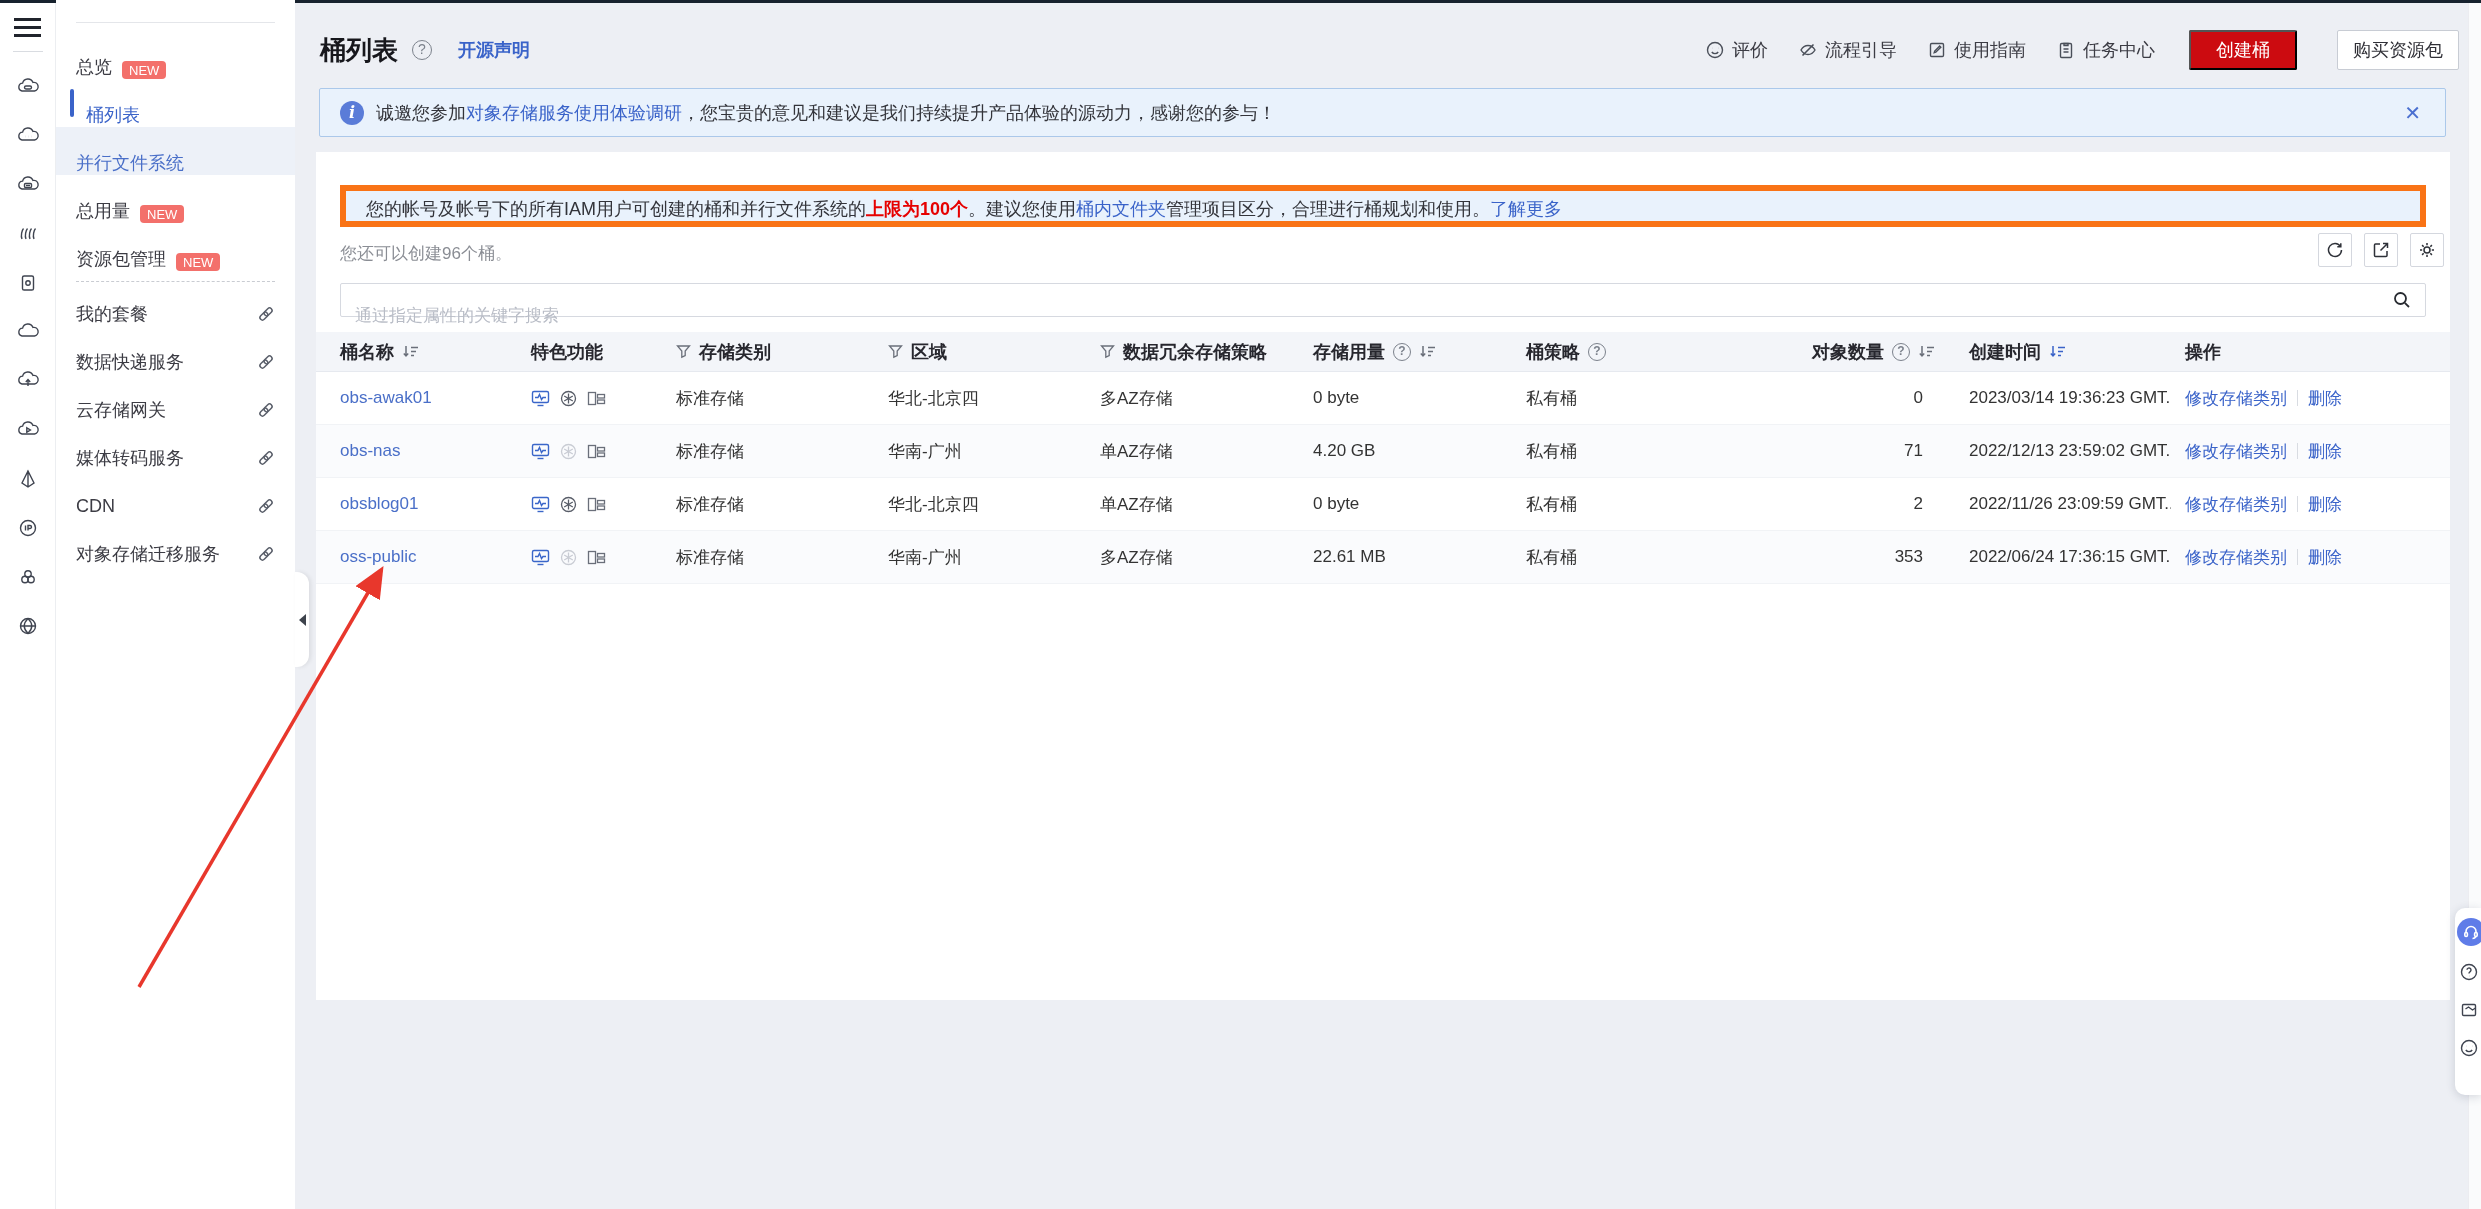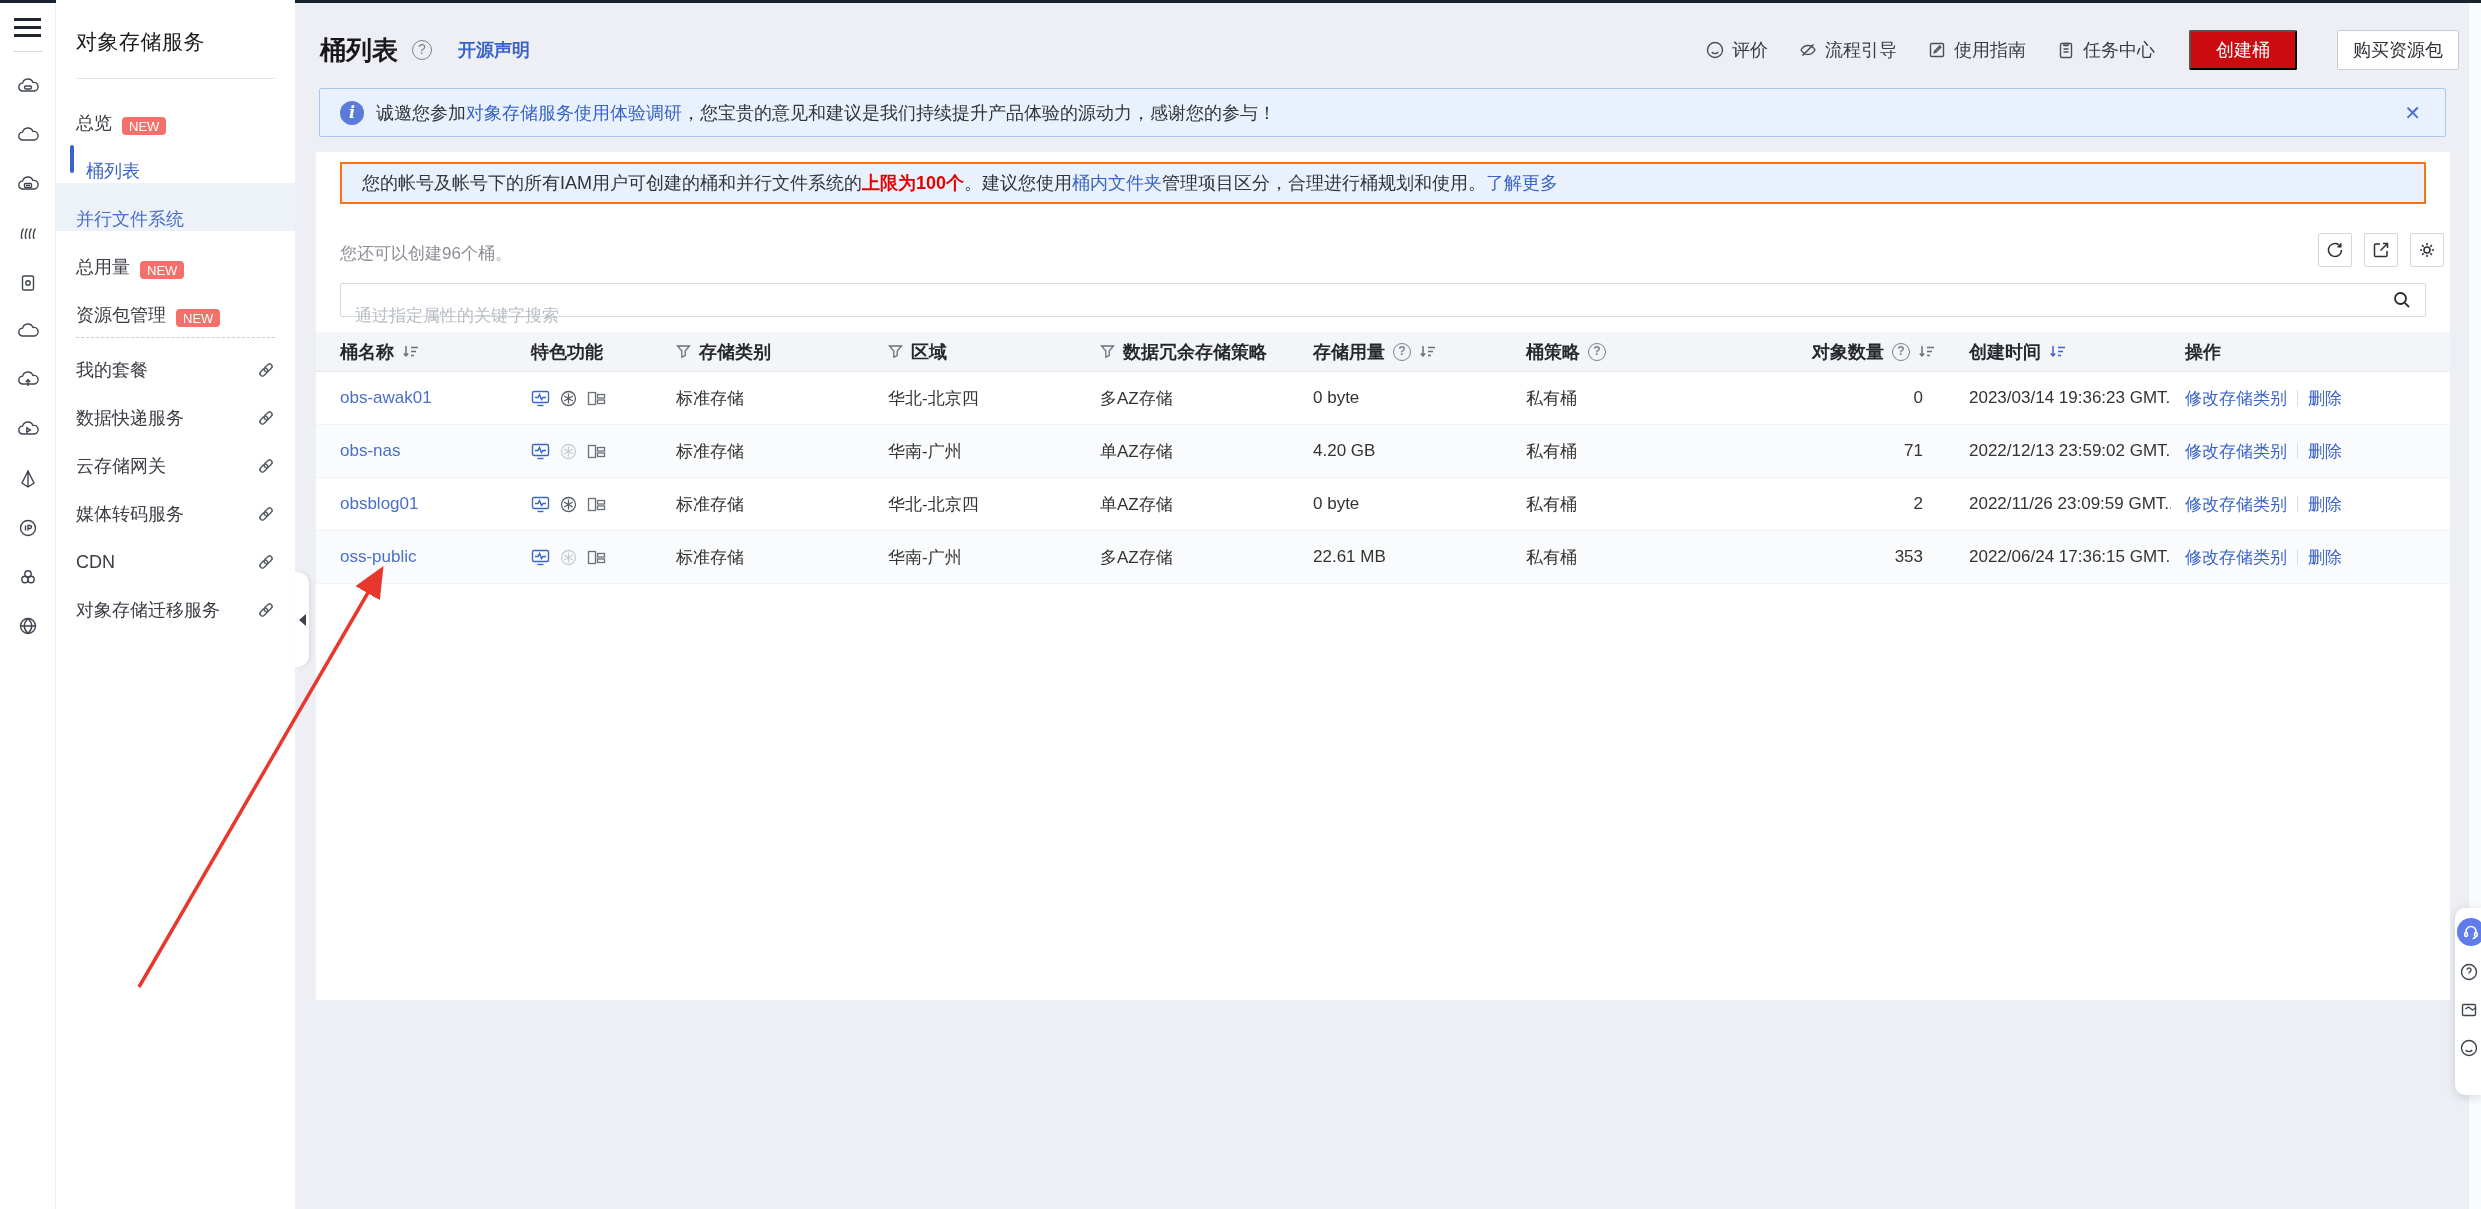--- a/index.html
+++ b/index.html
@@ -53,21 +53,21 @@
   .btn { height:40px; display:flex; align-items:center; justify-content:center; font-size:18px; cursor:pointer; border-radius:2px; }
   .btn-red { background:#cc0b10; color:#fff; width:108px; margin-left:4px; }
   .btn-white { background:#fff; color:#2f2f36; width:122px; border:1px solid #c8ccd4; margin-left:10px; }
 
   .banner { position:absolute; top:88px; left:24px; width:2127px; height:49px; background:#e9f2fc; border:1px solid #abc8ea; border-radius:2px; display:flex; align-items:center; padding:0 20px; font-size:18px; color:#33343a; }
   .info-ic { width:24px; height:24px; border-radius:50%; background:#5a7cd8; color:#fff; font-size:16px; font-weight:bold; text-align:center; line-height:24px; margin-right:12px; flex:0 0 auto; font-family:"DejaVu Serif",serif; font-style:italic; }
   .link { color:#3a63c9; cursor:pointer; }
   .banner-close { margin-left:auto; color:#4a6fd0; font-size:20px; cursor:pointer; padding:4px; }
 
   .card { position:absolute; top:152px; left:21px; width:2134px; height:848px; background:#fff; }
-  .notice { position:absolute; top:10px; left:24px; right:24px; height:42px; background:#e9f2fc; border:2px solid #f97316; display:flex; align-items:center; padding:0 20px; font-size:18px; color:#33343a; }
+  .notice { position:absolute; top:33px; left:24px; right:24px; height:42px; background:#e9f2fc; border:6px solid #f97316; display:flex; align-items:flex-end; padding:0 20px; font-size:18px; color:#33343a; }
   .notice b { color:#e60000; }
   .quota { position:absolute; top:90px; left:24px; font-size:17px; color:#8a8d94; }
   .mini-toolbar { position:absolute; top:81px; right:6px; display:flex; gap:12px; }
   .sq-btn { width:34px; height:34px; border:1px solid #d4d7de; border-radius:2px; background:#fff; display:flex; align-items:center; justify-content:center; cursor:pointer; }
   .sq-btn svg { stroke:#2e3138; fill:none; stroke-width:1.5; }
   .search-box { position:absolute; top:131px; left:24px; right:24px; height:34px; border:1px solid #d6d9e0; border-radius:2px; background:#fff; display:flex; align-items:center; }
   .search-box input { flex:1; border:none; outline:none; font-size:17px; color:#333; padding:0 14px; font-family:inherit; background:transparent;margin-top:32px; }
   .search-box input::placeholder { color:#b8bcc6; }
   .search-ic { margin-right:12px; cursor:pointer; }
   .search-ic svg { stroke:#272a30; fill:none; stroke-width:1.8; }
@@ -190,21 +190,20 @@
     </div>
   <div class="rail-item">
       <svg width="24" height="24" viewBox="0 0 24 24">
         <circle cx="12" cy="12" r="7.5"></circle>
         <path d="M4.5 12h15M12 4.5c-5 5-5 10 0 15M12 4.5c5 5 5 10 0 15"></path>
       </svg>
     </div>
 </aside>
 
 <nav id="sidebar">
-  <div class="sb-title">对象存储服务</div>
   <div class="sb-title-divider"></div>
 
   <div class="sb-item">
     <span class="sb-label">总览</span>
     <span class="badge-new">NEW</span>
   </div>
   <div class="sb-item active">
     <span class="bar"></span>
     <span class="sb-label">桶列表</span>
   </div>

